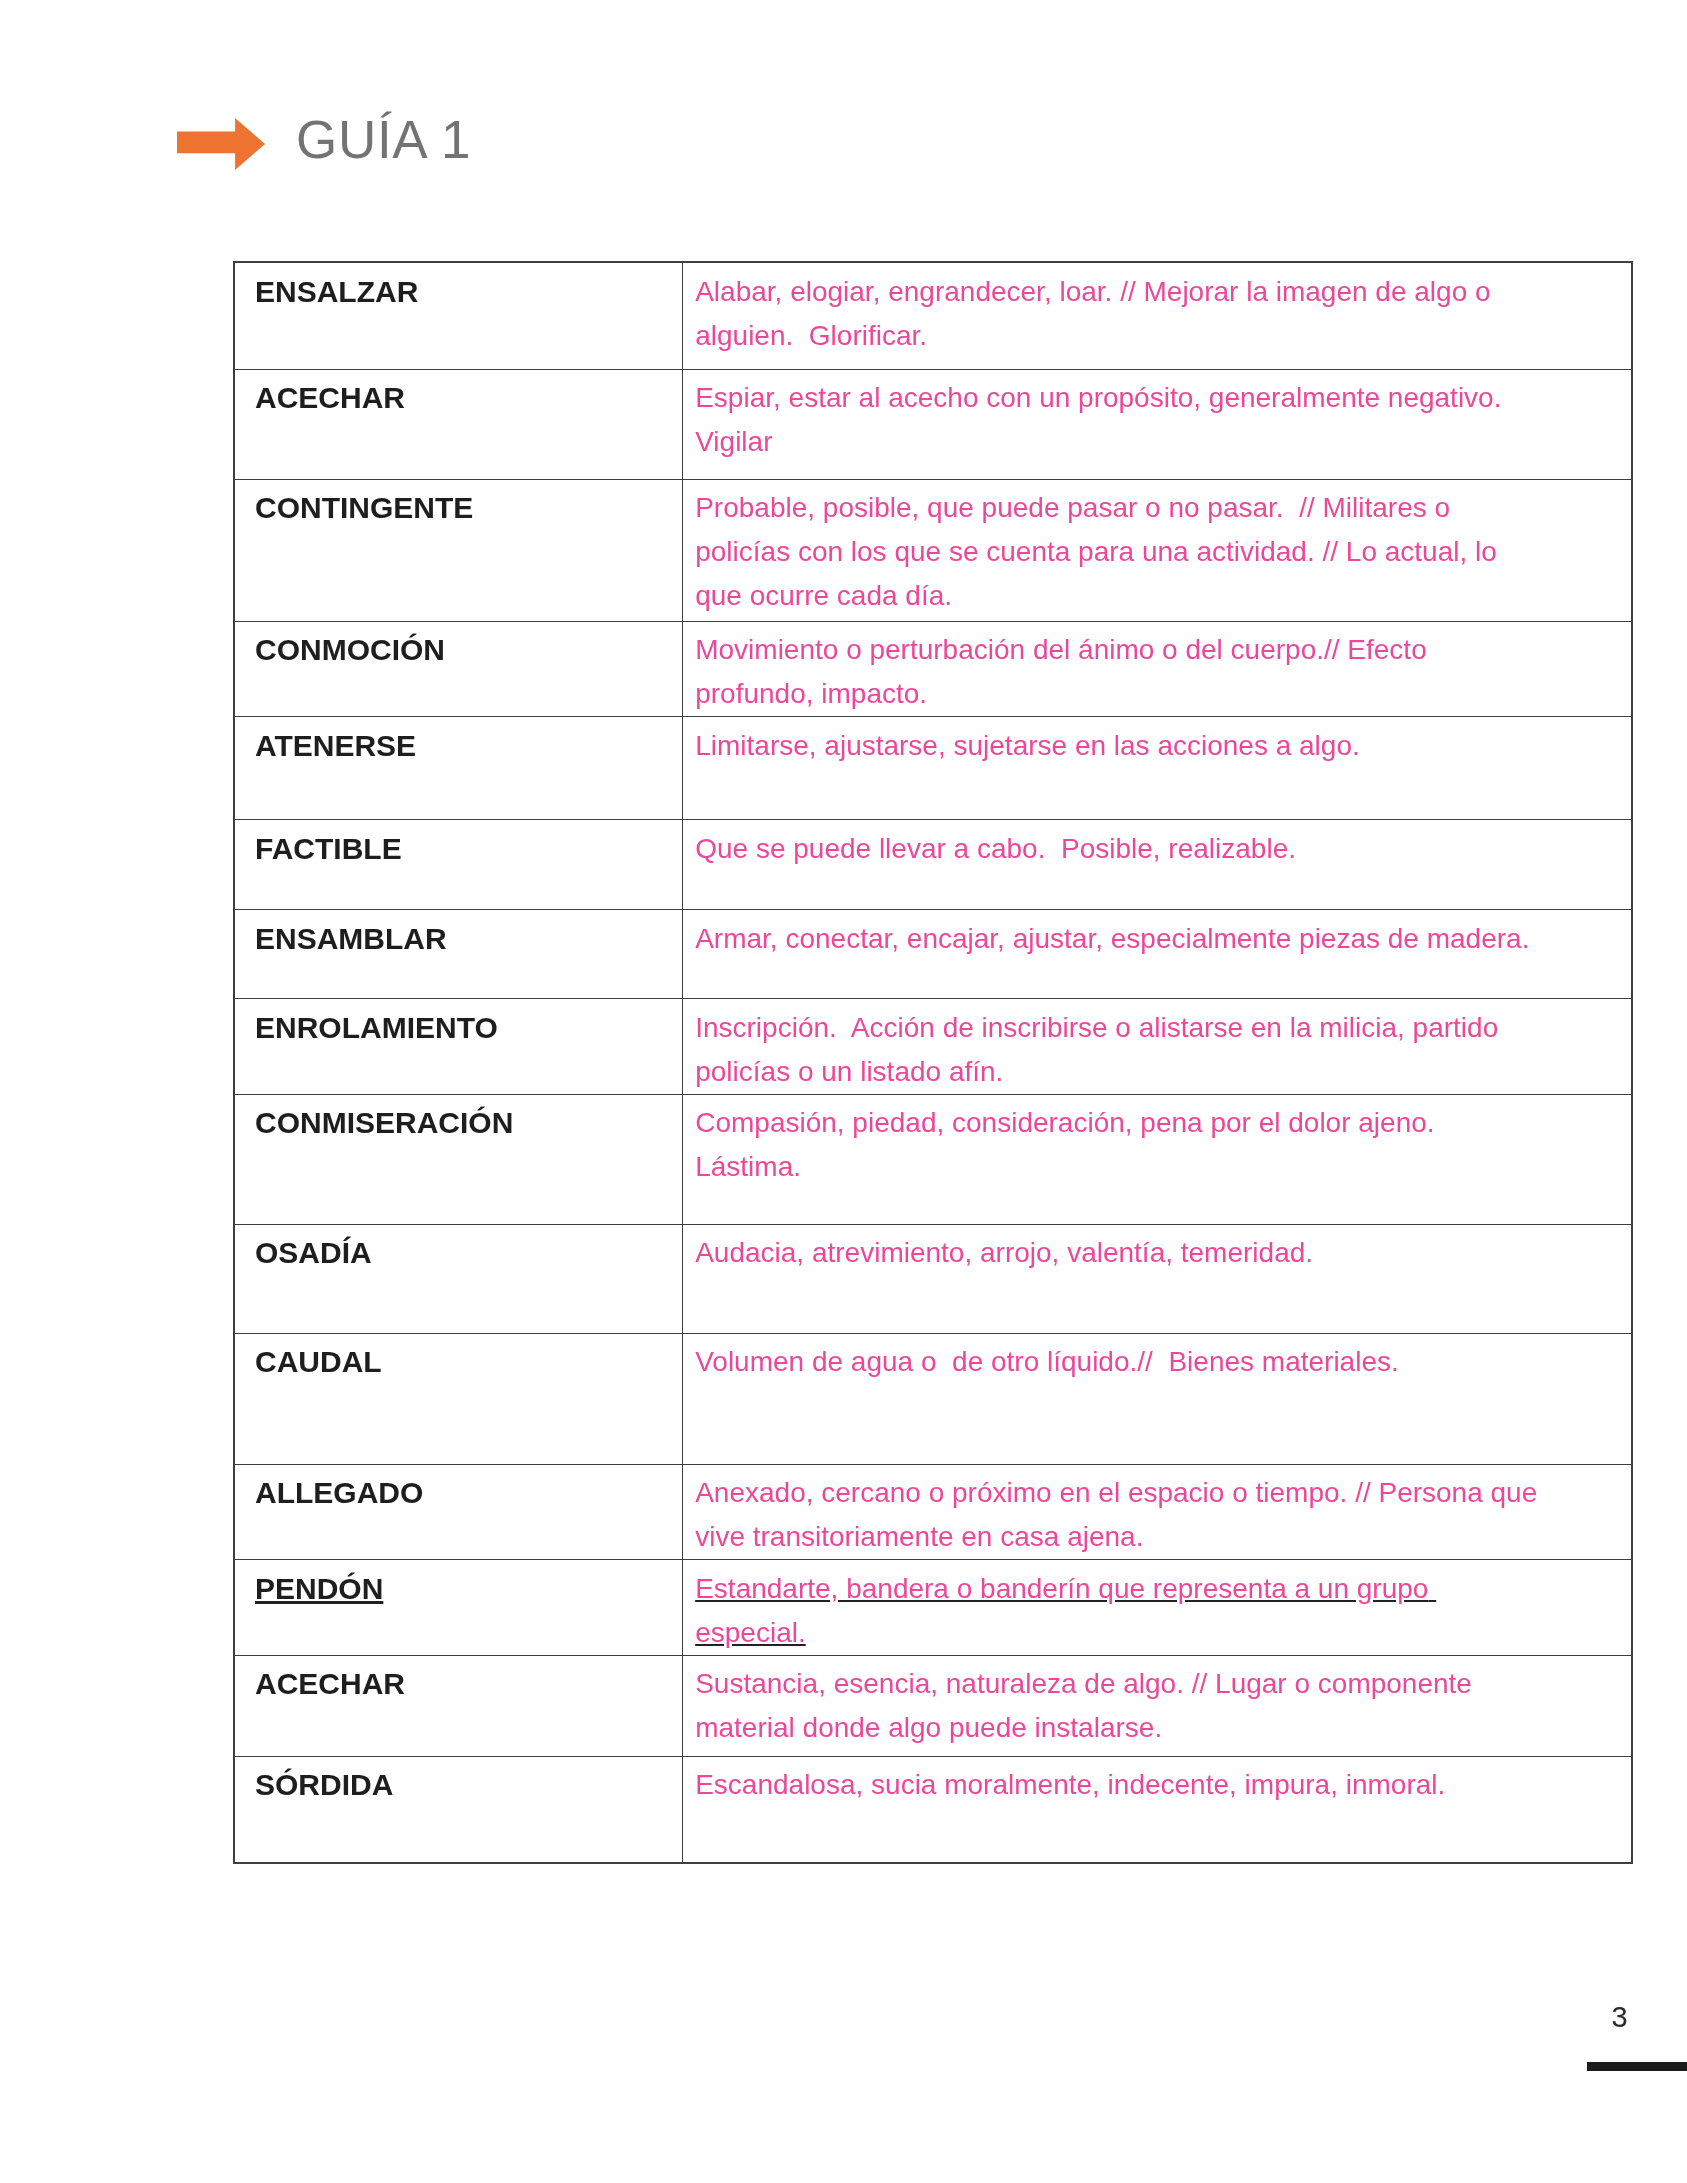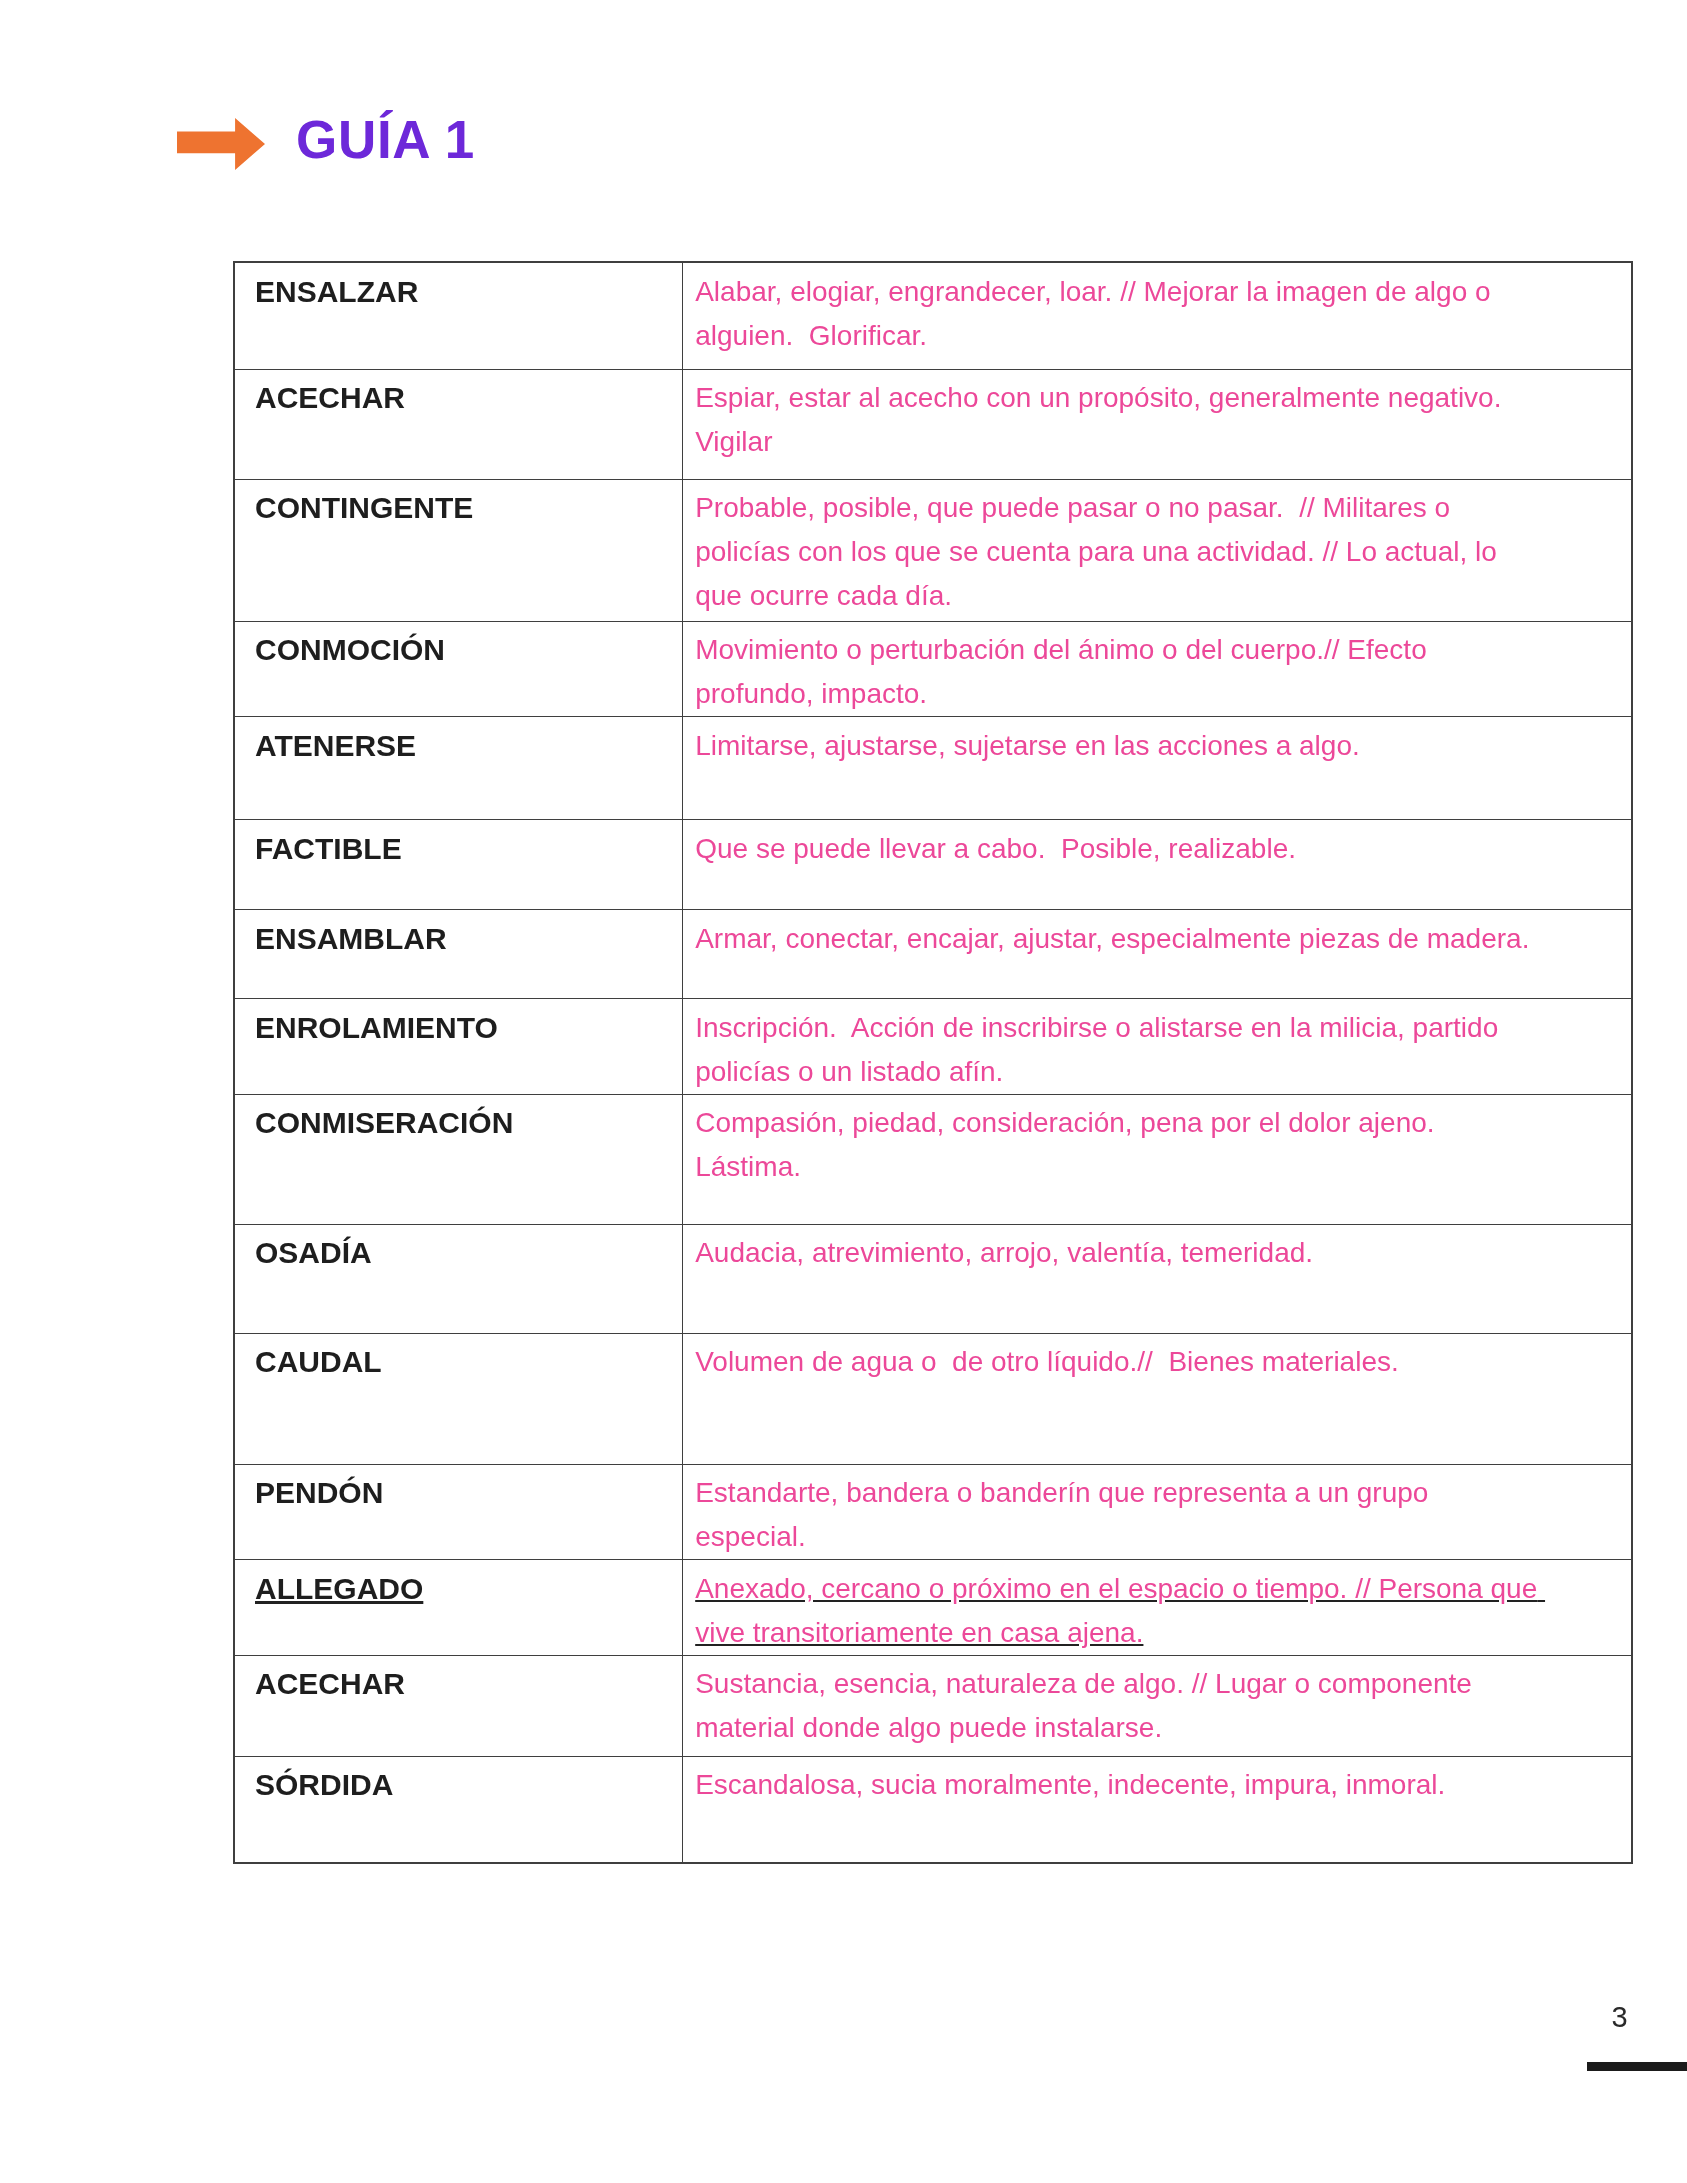--- a/index.html
+++ b/index.html
@@ -13,22 +13,22 @@
   
   .header { position: absolute; left: 0; top: 0; width: 1687px; height: 212px; }
   .arrow-icon {
     position: absolute; left: 177px; top: 118px;
     width: 88px; height: 52px;
     background: #EE7330;
     clip-path: polygon(0 26%, 66% 26%, 66% 0, 100% 50%, 66% 100%, 66% 68%, 0 68%);
   }
   .guide-title {
     position: absolute; left: 296px; top: 112px;
-    font-size: 53px; line-height: 56px; font-weight: 700;
-    letter-spacing: 0.7px; color: #6d28d9;
+    font-size: 53px; line-height: 56px; font-weight: 400;
+    letter-spacing: 0.7px; color: #737373;
   }
 
   
   table.vocab {
     position: absolute; left: 233px; top: 261px;
     width: 1259px;
     border-collapse: collapse;
     table-layout: fixed;
   }
   table.vocab, table.vocab td { border: 1.3px solid #3f3f3f; }
@@ -126,26 +126,26 @@
     </tr>
     <tr>
       <td class="term-cell">OSADÍA</td>
       <td class="def-cell">Audacia, atrevimiento, arrojo, valentía, temeridad.</td>
     </tr>
     <tr>
       <td class="term-cell">CAUDAL</td>
       <td class="def-cell">Volumen de agua o  de otro líquido.//  Bienes materiales.</td>
     </tr>
     <tr>
+      <td class="term-cell">ALLEGADO</td>
+      <td class="def-cell">Anexado, cercano o próximo en el espacio o tiempo. // Persona que vive transitoriamente en casa ajena.</td>
+    </tr>
+    <tr>
       <td class="term-cell">PENDÓN</td>
       <td class="def-cell">Estandarte, bandera o banderín que representa a un grupo especial.</td>
-    </tr>
-    <tr>
-      <td class="term-cell">ALLEGADO</td>
-      <td class="def-cell">Anexado, cercano o próximo en el espacio o tiempo. // Persona que vive transitoriamente en casa ajena.</td>
     </tr>
     <tr>
       <td class="term-cell">ACECHAR</td>
       <td class="def-cell">Sustancia, esencia, naturaleza de algo. // Lugar o componente material donde algo puede instalarse.</td>
     </tr>
     <tr>
       <td class="term-cell">SÓRDIDA</td>
       <td class="def-cell">Escandalosa, sucia moralmente, indecente, impura, inmoral.</td>
     </tr>
   </tbody>

